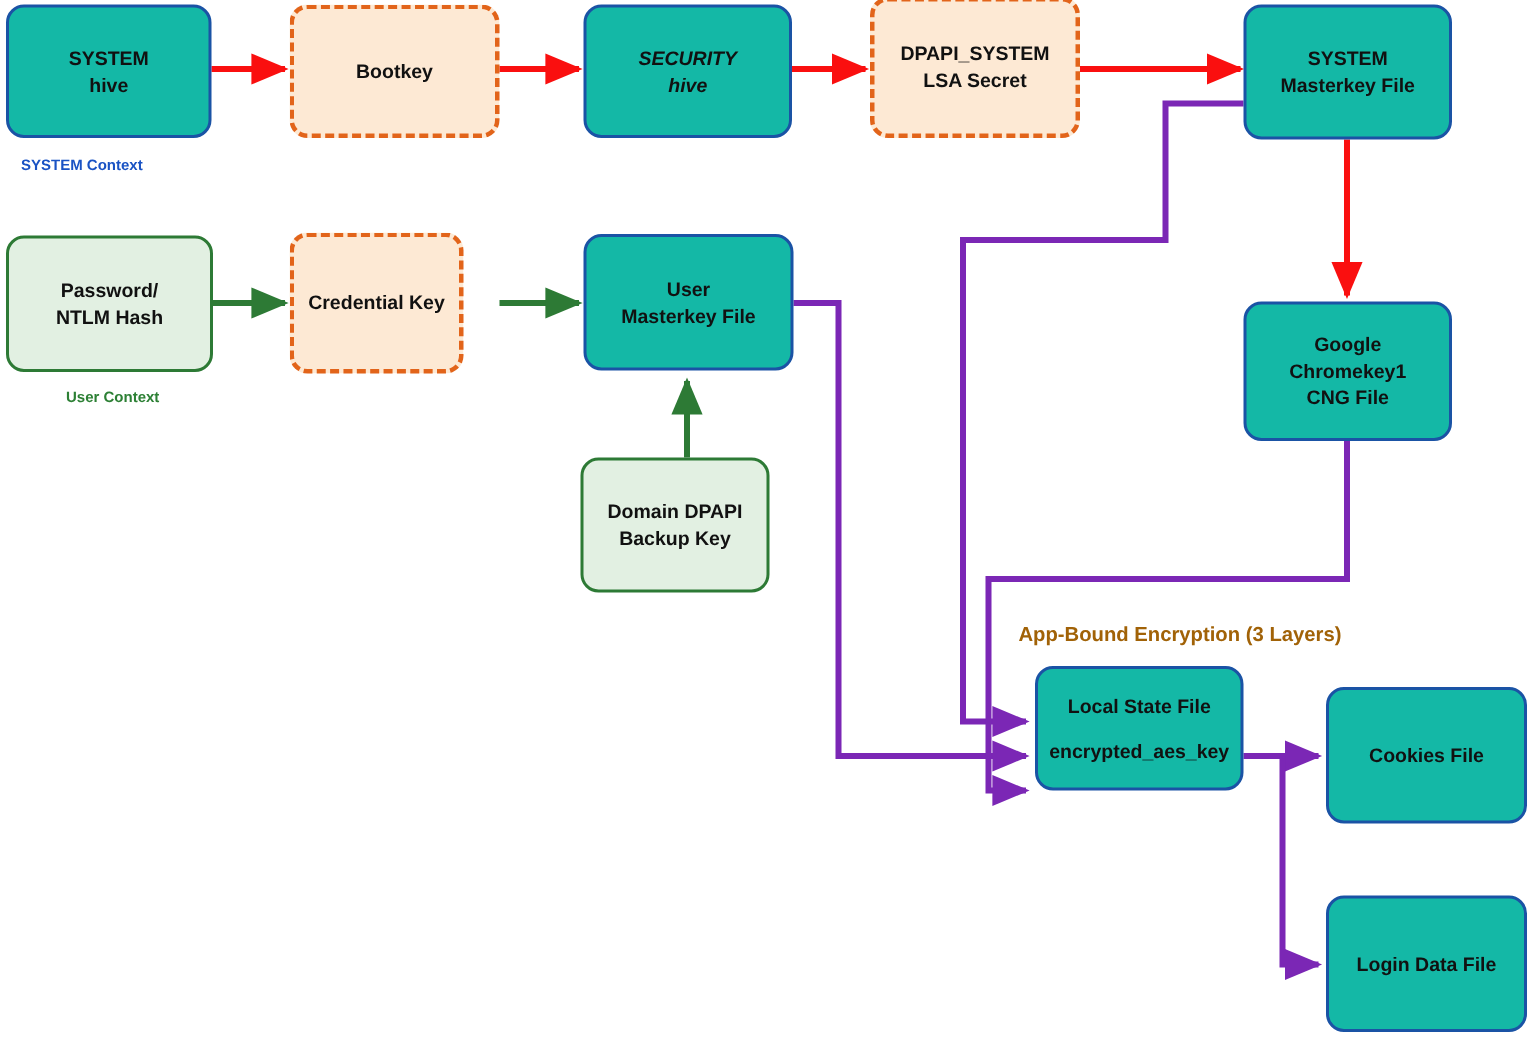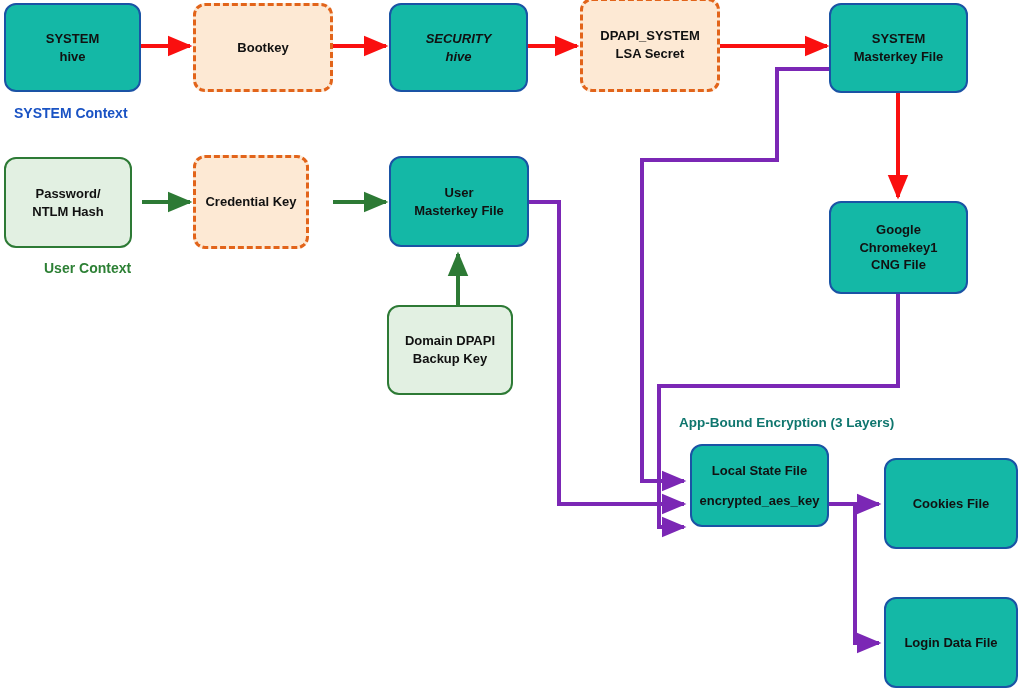--- a/index.html
+++ b/index.html
@@ -51,33 +51,33 @@
     background: #e2f0e2;
     border: 2.5px solid #2d7a35;
   }
   .node-orange-dashed {
     background: #fde9d4;
     border: 3px dashed #e2641a;
   }
 
   .ctx-label {
     position: absolute;
-    font-size: 14px;
+    font-size: 10px;
     font-weight: bold;
     white-space: nowrap;
     z-index: 4;
   }
   .ctx-system { color: #1a53c4; }
   .ctx-user { color: #2d8035; margin-left: 20px; }
 
   .band-label {
     position: absolute;
     font-size: 13.5px;
     font-weight: bold;
-    color: #0f766e;
+    color: #a16207;
     text-align: center;
     line-height: 1.3;
     white-space: nowrap;
     z-index: 4;
   }
 </style>
 </head>
 <body>
 
 <div id="canvas">
@@ -138,21 +138,21 @@
     <span class="ln">LSA Secret</span>
   </div>
 
   <div class="node node-blue" style="left:829px; top:3px; width:139px; height:90px;">
     <span class="ln">SYSTEM</span>
     <span class="ln">Masterkey File</span>
   </div>
 
   <div class="ctx-label ctx-system" style="left:14px; top:105px;">SYSTEM Context</div>
 
-  <div class="node node-green" style="left:4px; top:157px; width:128px; height:91px;">
+  <div class="node node-green" style="left:4px; top:157px; width:138px; height:91px;">
     <span class="ln">Password/</span>
     <span class="ln">NTLM Hash</span>
   </div>
 
   <div class="node node-orange-dashed" style="left:193px; top:155px; width:116px; height:94px;">
     <span class="ln">Credential Key</span>
   </div>
 
   <div class="node node-blue" style="left:389px; top:156px; width:140px; height:91px;">
     <span class="ln">User</span>

